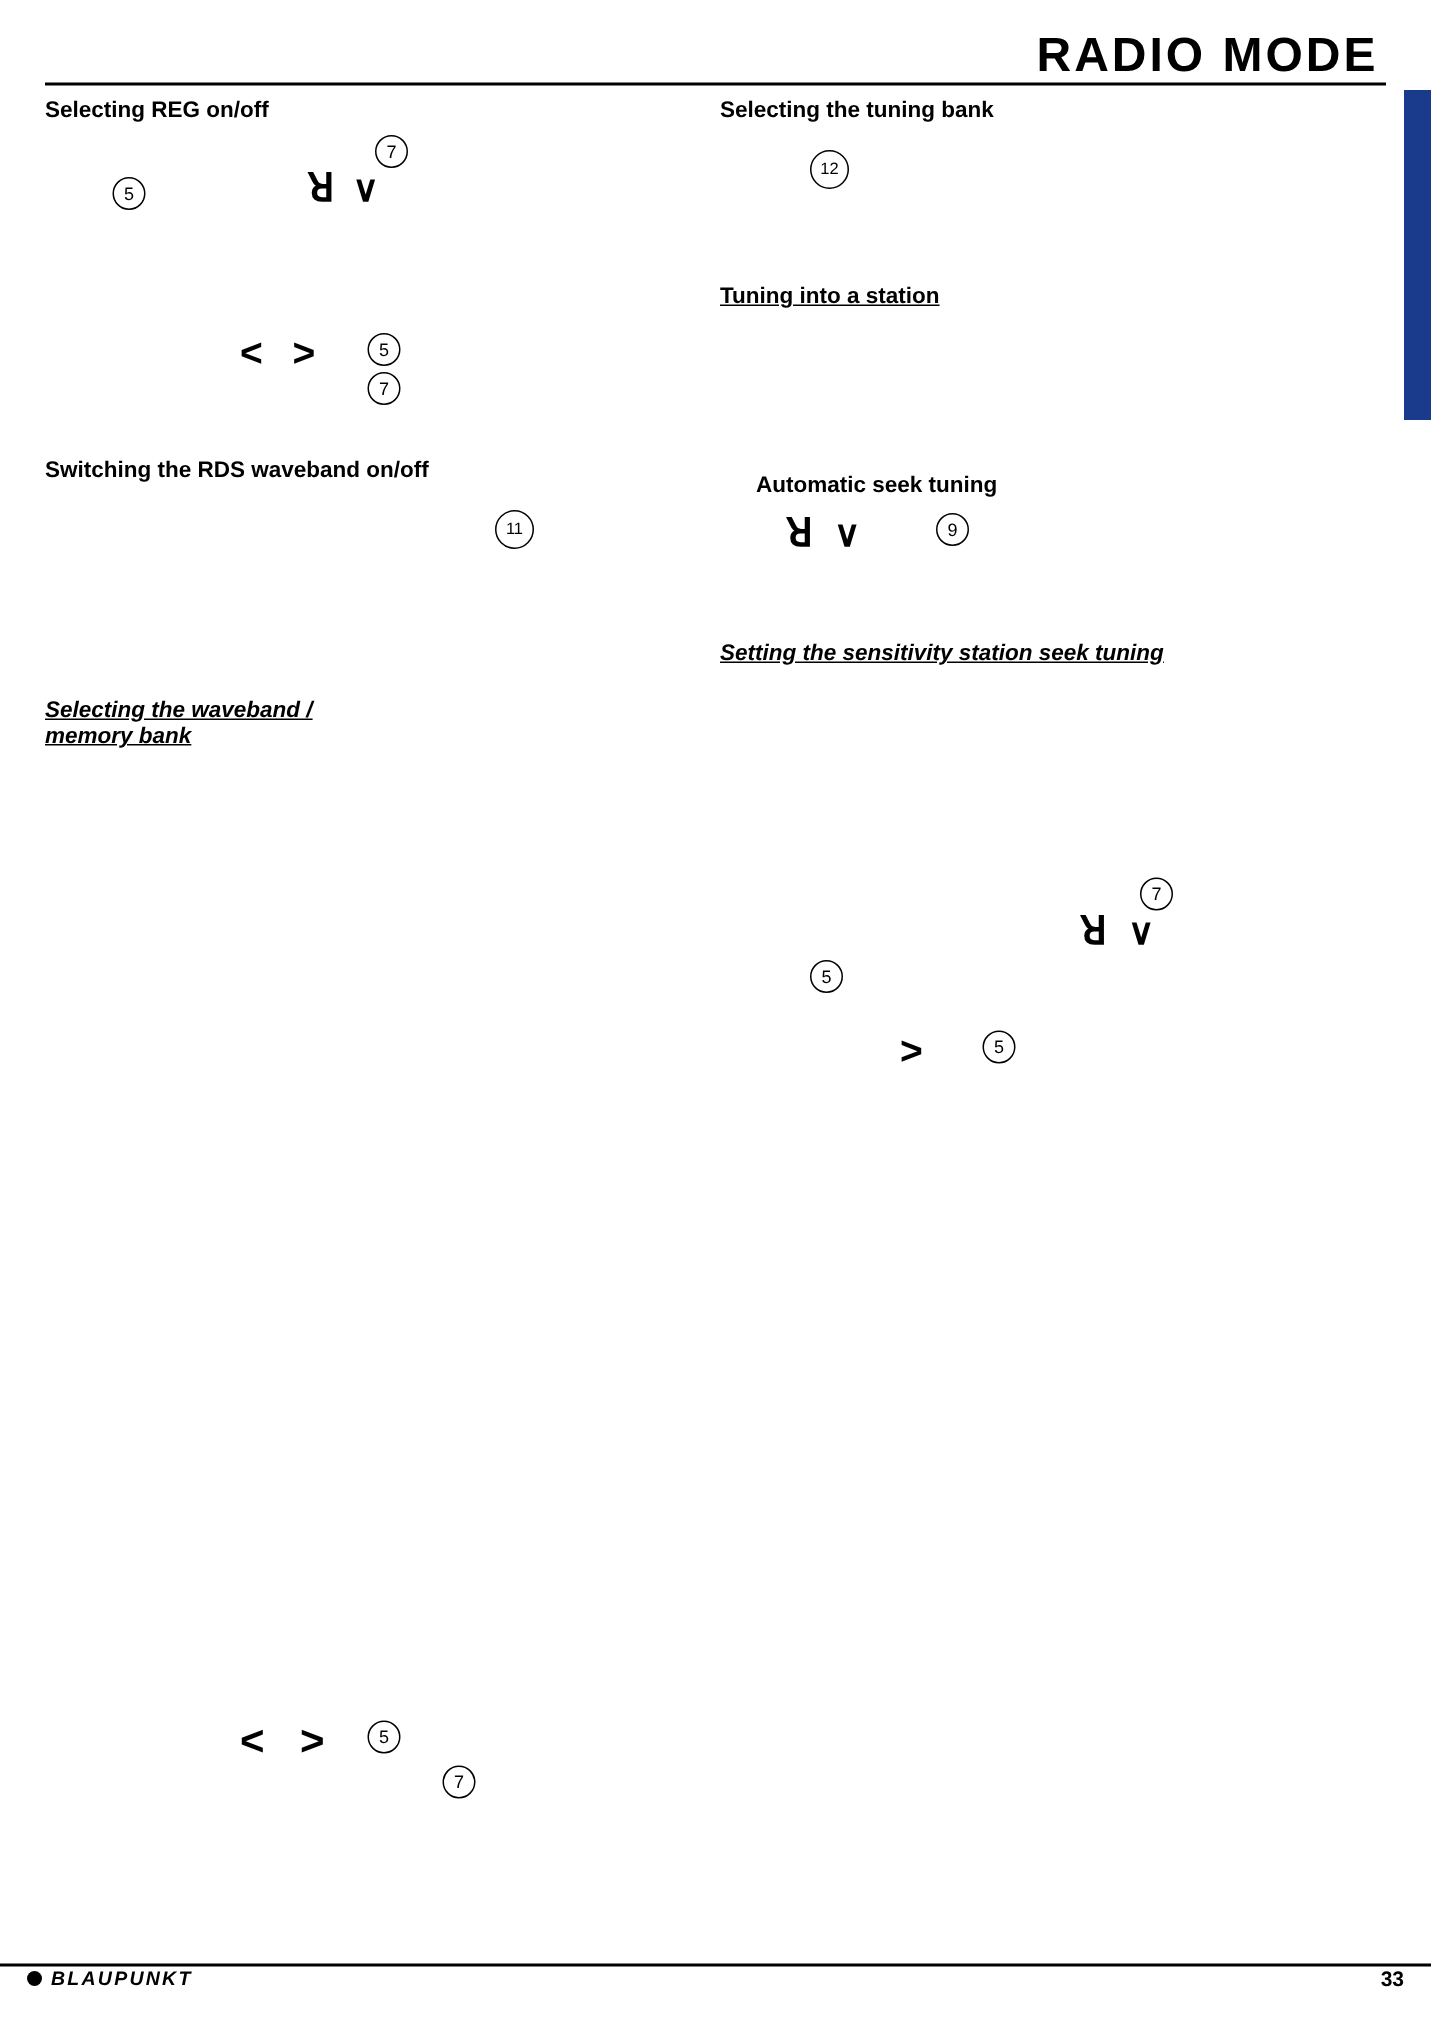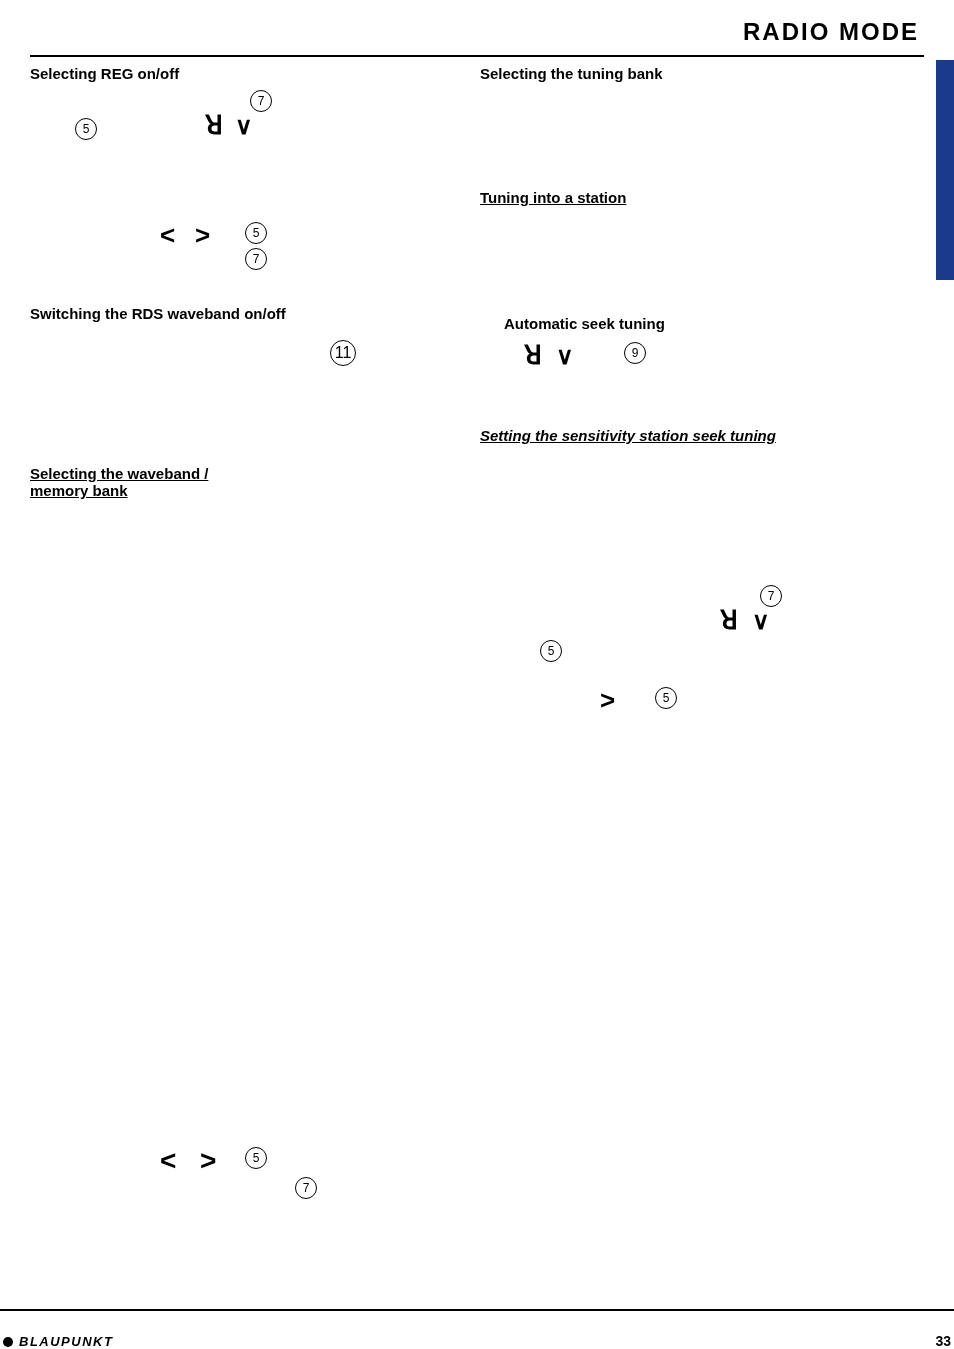--- a/index.html
+++ b/index.html
@@ -29,21 +29,21 @@
       left: 30px;
       right: 30px;
       border-top: 2px solid #000;
     }
 
     
     .page-title {
       position: absolute;
       top: 18px;
       right: 35px;
-      font-size: 24px;
+      font-size: 32px;
       font-weight: 900;
       letter-spacing: 2px;
     }
 
     
     .content {
       position: absolute;
       top: 65px;
       left: 30px;
       right: 30px;
@@ -90,23 +90,23 @@
 
     
     .footer {
       position: absolute;
       bottom: 0;
       left: 0;
       right: 0;
       height: 40px;
       border-top: 2px solid #000;
       display: flex;
-      align-items: flex-end;
+      align-items: flex-start;
       justify-content: space-between;
-      padding: 0 3px;
+      padding: 0 18px;
     }
 
     .brand-logo {
       display: flex;
       align-items: center;
       gap: 6px;
       font-weight: 900;
       font-size: 14px;
       letter-spacing: 1px;
       font-style: italic;
@@ -159,43 +159,47 @@
 
       <span class="circle-num" style="position:absolute; top:2px; left:215px;">5</span>
 
       <span class="circle-num" style="position:absolute; top:28px; left:215px;">7</span>
     </div>
 
     <div style="position:absolute; top:240px; left:0;">
       <div class="section-title">Switching the RDS waveband on/off</div>
       <div style="position:relative; height:60px; margin-top:5px;">
 
-        <span class="circle-num" style="position:absolute; top:10px; left:300px; width:26px; height:26px; font-size:16px;">11</span>
+        <span class="circle-num" style="position:absolute; top:10px; left:300px; width:26px; height:26px; font-size:11px;">11</span>
       </div>
     </div>
 
     <div style="position:absolute; top:400px; left:0;">
-      <div class="section-title underlined" style="width: 240px;">
+      <div class="section-title underlined" style="width: 240px; font-style: italic;">
         <span>Selecting the waveband / memory bank</span>
       </div>
     </div>
 
     <div style="position:absolute; top:1080px; left:0;">
       <span style="font-size:28px; font-weight:900; position:absolute; top:0; left:130px;">&lt;</span>
       <span style="font-size:28px; font-weight:900; position:absolute; top:0; left:170px;">&gt;</span>
       <span class="circle-num" style="position:absolute; top:2px; left:215px;">5</span>
       <span class="circle-num" style="position:absolute; top:32px; left:265px;">7</span>
     </div>
 
   </div>
 
   <div class="right-col">
 
     <div style="position:absolute; top:0; left:0;">
       <div class="section-title">Selecting the tuning bank</div>
+      <div style="position:relative; height:60px; margin-top:5px;">
+
+        <span class="circle-num" style="position:absolute; top:10px; left:60px; width:26px; height:26px; font-size:11px;">12</span>
+      </div>
     </div>
 
     <div style="position:absolute; top:124px; left:0;">
       <div class="section-title underlined">Tuning into a station</div>
     </div>
 
     <div style="position:absolute; top:250px; left:0;margin-left:24px;">
       <div class="section-title">Automatic seek tuning</div>
       <div style="position:relative; height:50px; margin-top:5px;">
 

